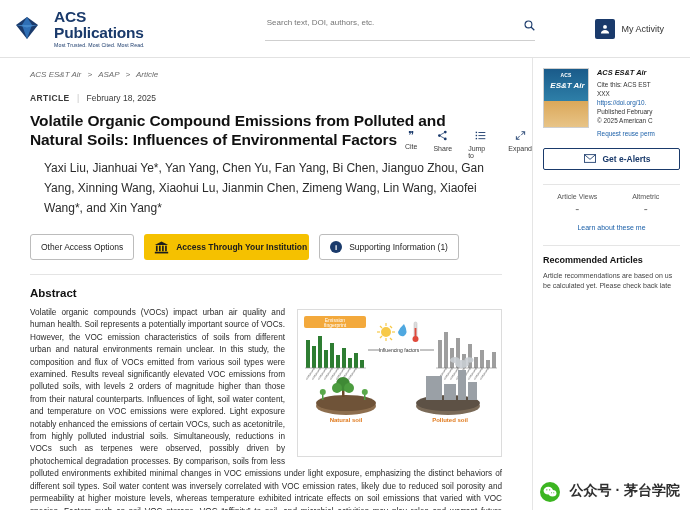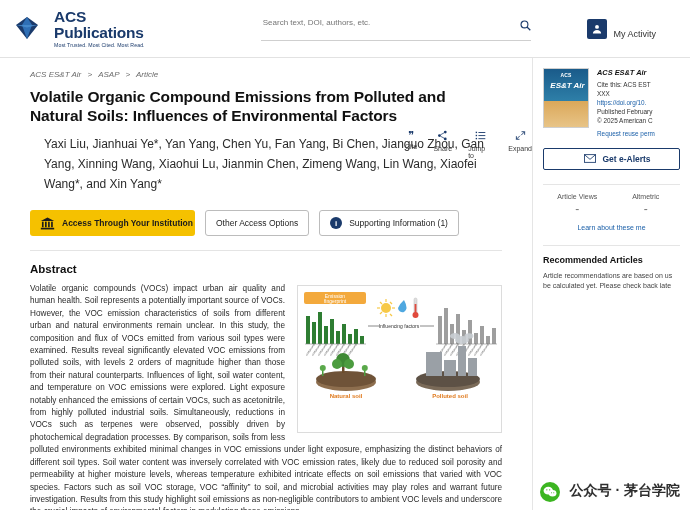--- a/index.html
+++ b/index.html
@@ -71,23 +71,23 @@
     font-family: "Liberation Sans", sans-serif;
     width: 230px;
     background: transparent;
   }
   .search-icon {
     width: 11px; height: 11px;
     color: #1a3a6b;
   }
   .activity {
     display: flex;
-    align-items: flex-end;
+    align-items: center;
     gap: 6px;
-    margin-right: 20px;
+    margin-right: 12px;
   }
   .activity-icon {
     width: 20px; height: 20px;
     background: #1a3a6b;
     border-radius: 2px;
     display: flex;
     align-items: center;
     justify-content: center;
   }
   .activity-label {
@@ -442,41 +442,46 @@
                   <path d="M6.5 13.5H2V9"></path>
                 <line x1="14" y1="2.5" x2="9" y2="7.5"></line>
                   <line x1="2" y1="13.5" x2="7" y2="8.5"></line>
               </g>
             </svg>
           </span>
           <span class="lbl">Expand</span>
         </div>
       </div>
 
+      <div class="artmeta">
+        <span class="kind">ARTICLE</span>
+        <span class="bar">|</span>
+        <span>February 18, 2025</span>
+      </div>
 
       <h1 class="title">Volatile Organic Compound Emissions from Polluted and Natural Soils: Influences of Environmental Factors</h1>
 
       <div class="authors">Yaxi Liu, Jianhuai Ye*, Yan Yang, Chen Yu, Fan Yang, Bi Chen, Jianguo Zhou, Gan Yang, Xinning Wang, Xiaohui Lu, Jianmin Chen, Zimeng Wang, Lin Wang, Xiaofei Wang*, and Xin Yang*</div>
 
       <div class="access-row">
+        <div class="btn btn-outline">
+          <span>Other Access Options</span>
+        </div>
         <div class="btn btn-primary">
           <span class="bank-icon">
             <svg width="15" height="13" viewBox="0 0 16 14">
               <polygon points="8,0.5 15.2,4.2 0.8,4.2" fill="#1c1c1c"></polygon>
               <rect x="2" y="5" width="1.8" height="6" fill="#1c1c1c"></rect>
               <rect x="5.3" y="5" width="1.8" height="6" fill="#1c1c1c"></rect>
               <rect x="8.6" y="5" width="1.8" height="6" fill="#1c1c1c"></rect>
               <rect x="11.9" y="5" width="1.8" height="6" fill="#1c1c1c"></rect>
               <rect x="0.8" y="11.6" width="14.4" height="1.8" fill="#1c1c1c"></rect>
             </svg>
           </span>
           <span>Access Through Your Institution</span>
-        </div>
-        <div class="btn btn-outline">
-          <span>Other Access Options</span>
         </div>
         <div class="btn btn-outline">
           <span class="info-circle">i</span>
           <span>Supporting Information (1)</span>
         </div>
       </div>
 
       <div class="divider"></div>
 
       <div class="abstract-h">Abstract</div>

